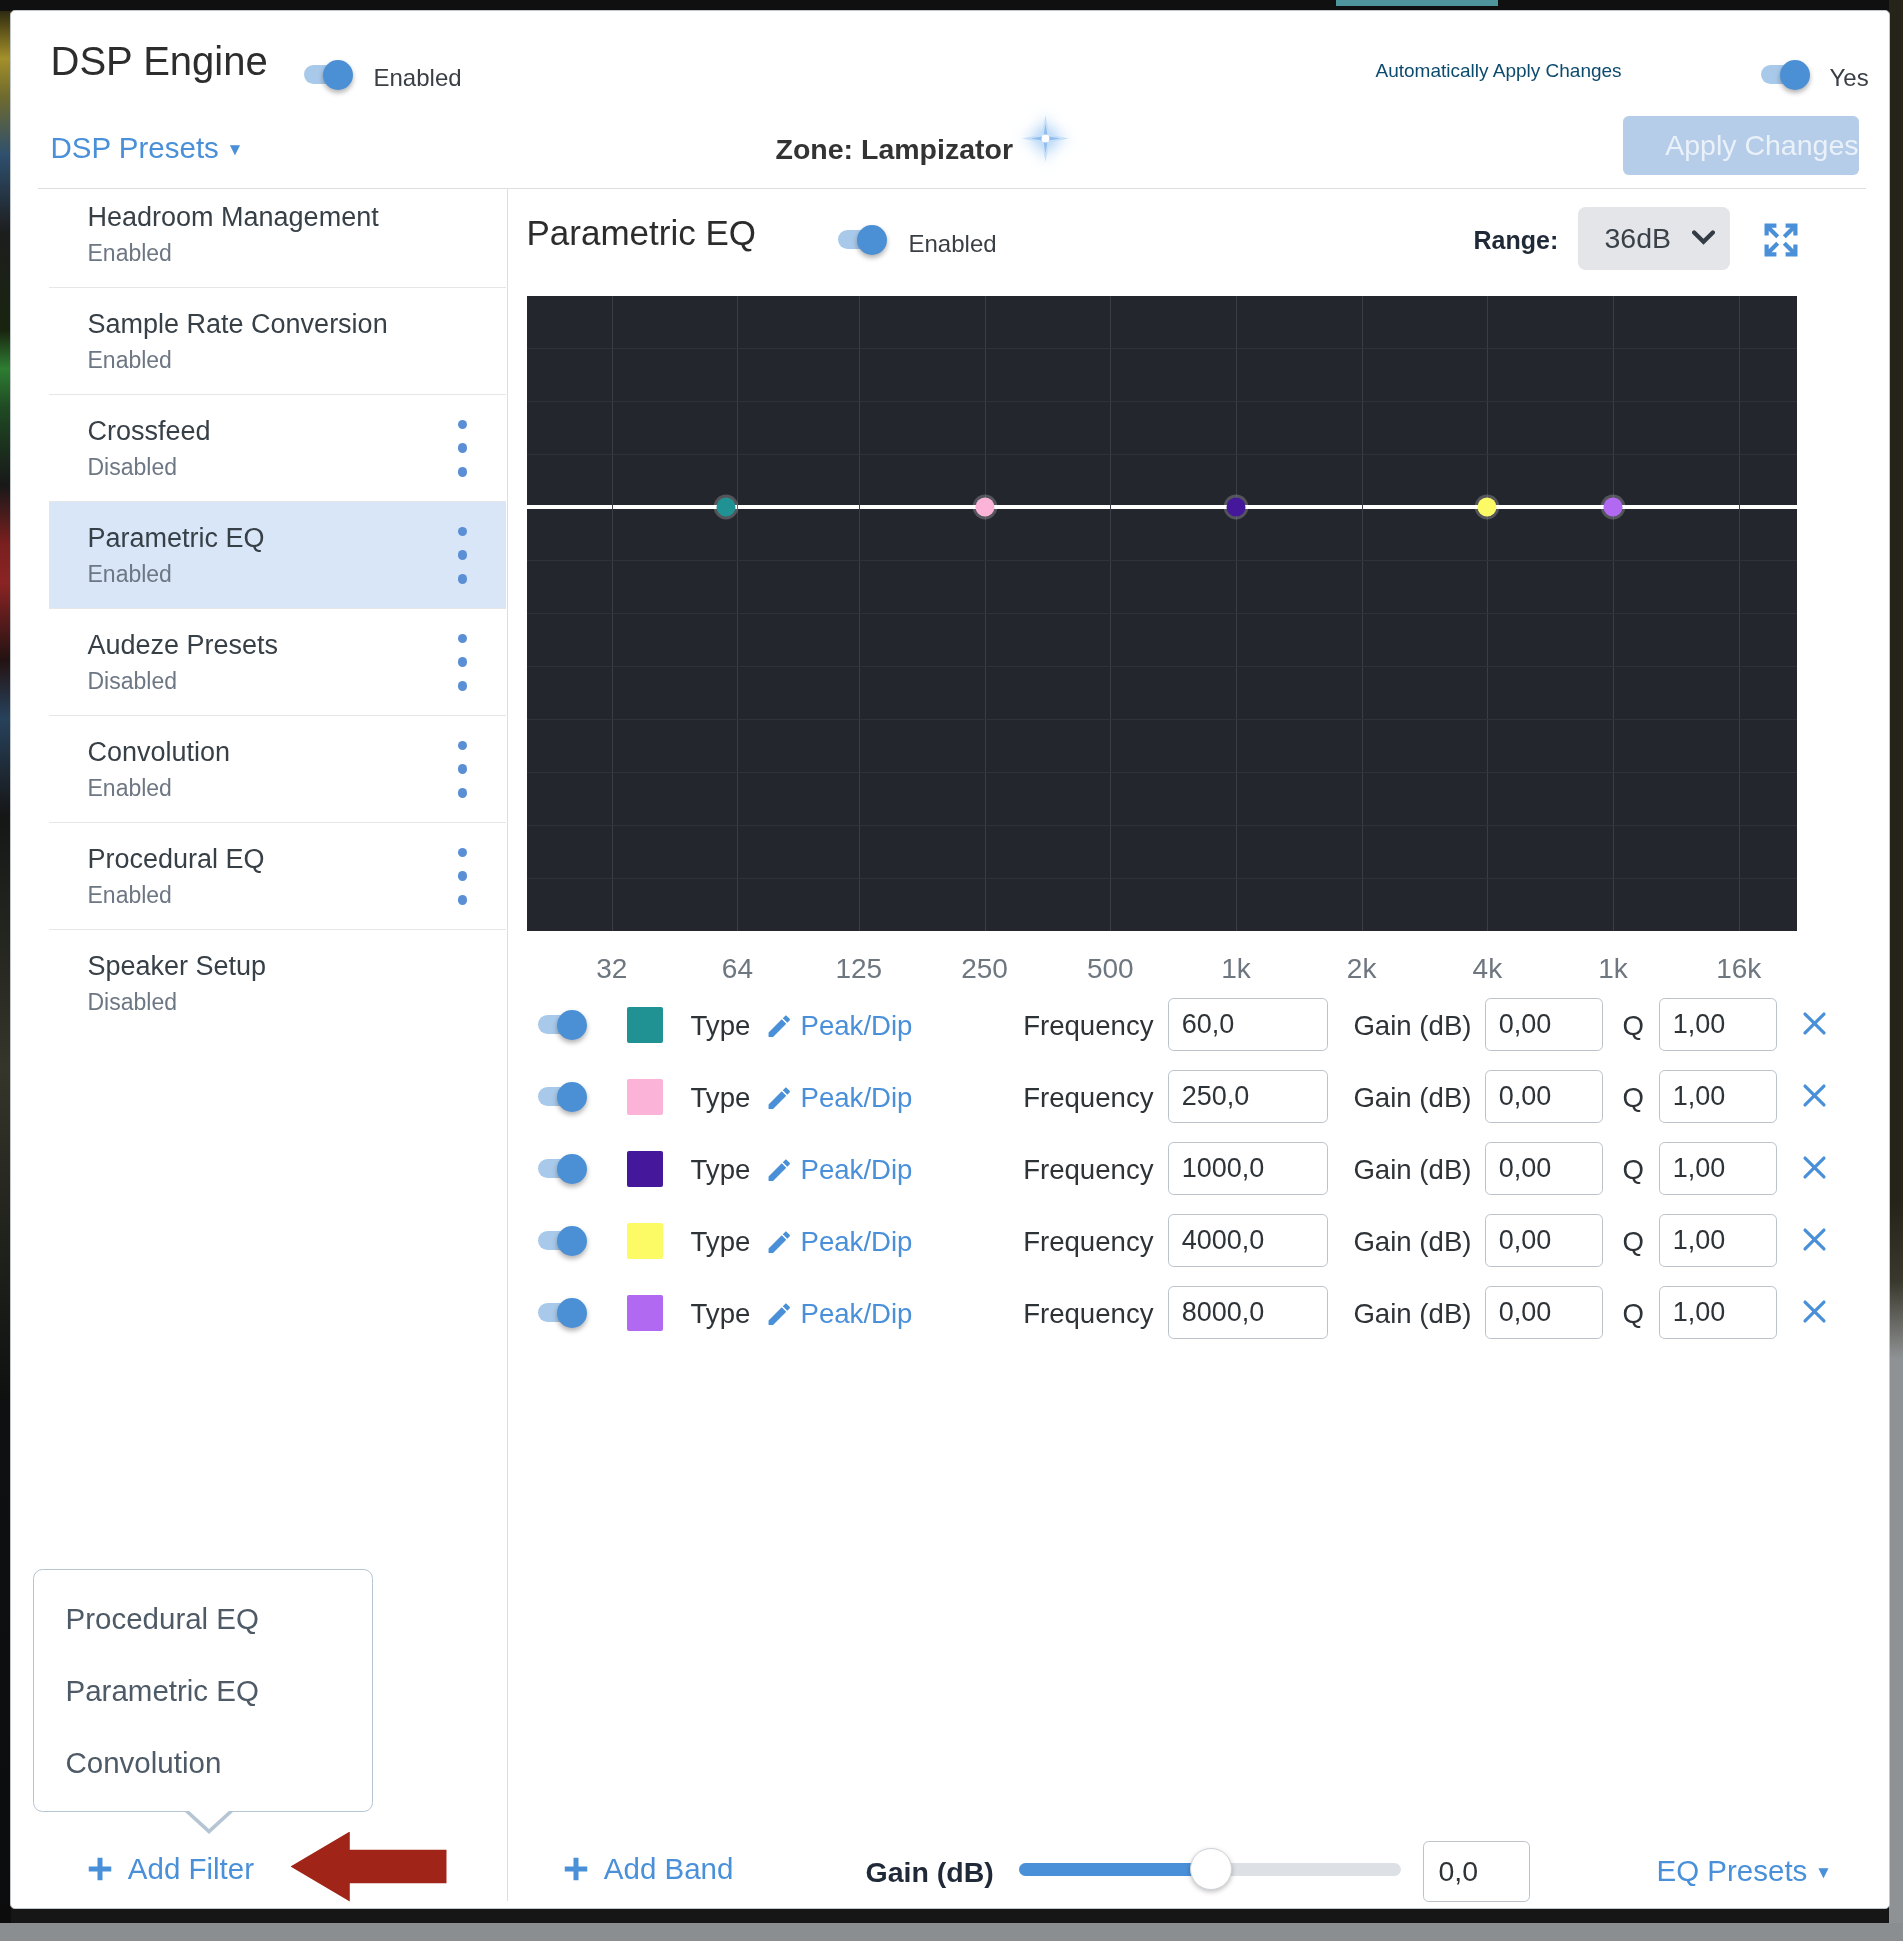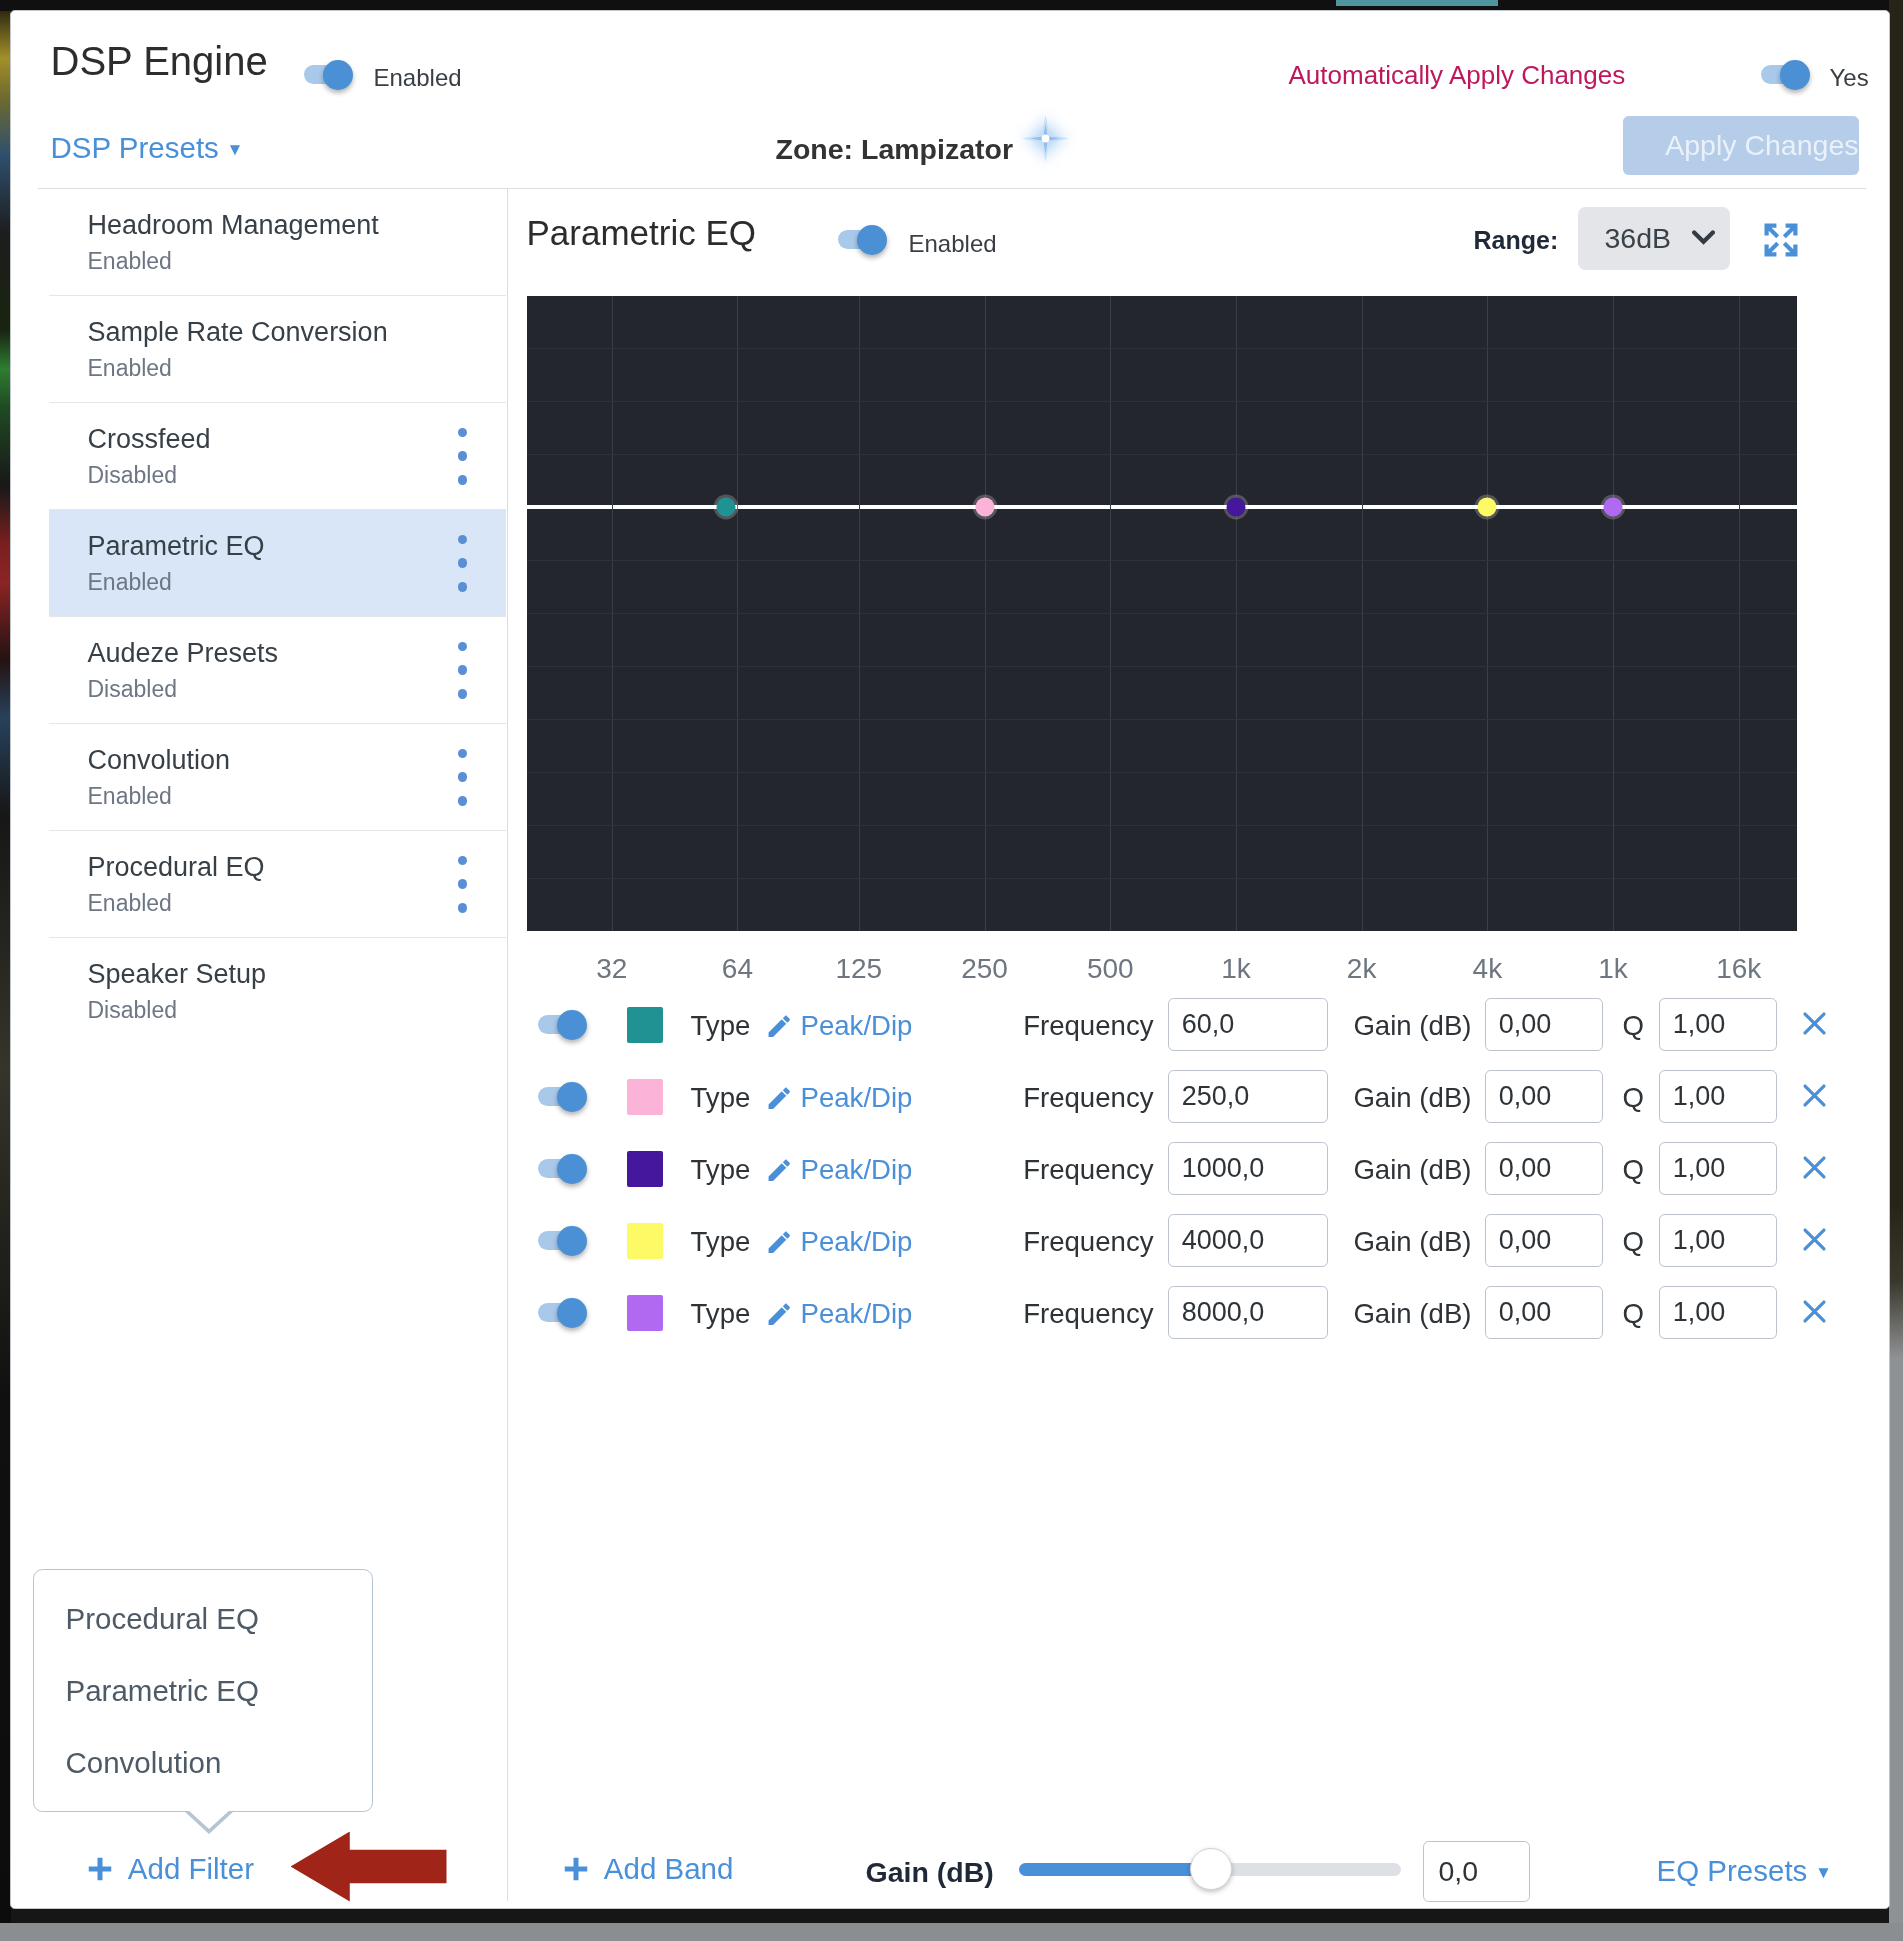--- a/index.html
+++ b/index.html
@@ -19,36 +19,36 @@
   .card { position:absolute; left:9.5px; top:9.5px; width:1880px; height:1899px;
     background:#ffffff; border:1px solid #c2c7cc; border-radius:4.8px; }
 
   .hdr-title { position:absolute; left:40px; top:28.5px; font-size:40px; color:#2d2d2d; }
   .lbl { color:#3a3f45; }
   .toggle { position:absolute; width:61px; height:32px; cursor:pointer; }
   .toggle-track { position:absolute; left:0; top:6.7px; width:46px; height:19px; border-radius:9.5px; background:#a9c9ea; }
   .toggle-knob { position:absolute; left:19px; top:1px; width:30px; height:30px; border-radius:50%; background:#4b8fd5; box-shadow:0 2.9px 5.7px rgba(0,0,0,.3); }
   .t-hdr1 { left:293px; top:48px; }
   .t-lbl-enabled1 { position:absolute; left:363px; top:53px; font-size:24px; }
-  .auto-apply { position:absolute; left:1278px; top:49px; font-size:26px; color:#be185d; }
+  .auto-apply { position:absolute; left:1365px; top:49px; font-size:19px; color:#0c4a6e; }
   .t-hdr2 { left:1750px; top:48px; }
   .t-lbl-yes { position:absolute; left:1819px; top:53px; font-size:24px; }
 
   .blue-link { color:#4a90d9; cursor:pointer; }
   .presets-link { position:absolute; left:40px; top:120px; font-size:29.5px; }
   .caret-dn { font-size:.58em; vertical-align:middle; margin-left:7.6px; }
   .zone-label { position:absolute; left:765px; top:122px; font-size:28.5px; font-weight:600; color:#333; }
   .sparkle { position:absolute; left:1010px; top:103px; filter:drop-shadow(0 0 7.6px #7ab4f0); }
   .apply-btn { position:absolute; left:1612px; top:105px; width:236px; height:59px; background:#b5cde9; border:none;
     border-radius:5.7px; color:#eaf1f9; font-size:28.5px; font-family:inherit; cursor:pointer;text-align:right; }
   .hdr-divider { position:absolute; left:27px; right:23px; top:177px; height:1px; background:#dcdfe2; }
   .v-divider { position:absolute; left:496px; top:178px; height:1712px; width:1px; background:#dcdfe2; }
 
   
-  .sidebar { position:absolute; left:38px; top:178px; width:457px; }
+  .sidebar { position:absolute; left:38px; top:170px; width:457px; }
   .side-item { position:relative; height:107px; border-bottom:1px solid #e4e6e8; cursor:pointer; }
   .side-item:last-child { border-bottom:none; }
   .side-item.selected { background:#d8e6f7; }
   .side-title { position:absolute; left:39px; top:21px; font-size:27px; color:#373f47; }
   .side-status { position:absolute; left:39px; top:59px; font-size:23px; color:#6d7683; }
   .kebab { position:absolute; left:395px; top:25px; width:38px; height:57px; display:flex; flex-direction:column; align-items:center; justify-content:space-between; cursor:pointer; }
   .kebab i { width:9.5px; height:9.5px; border-radius:50%; background:#5a8fd6; }
 
   
   .eq-title { position:absolute; left:516px; top:202px; font-size:35px; color:#2c2c2c; }

